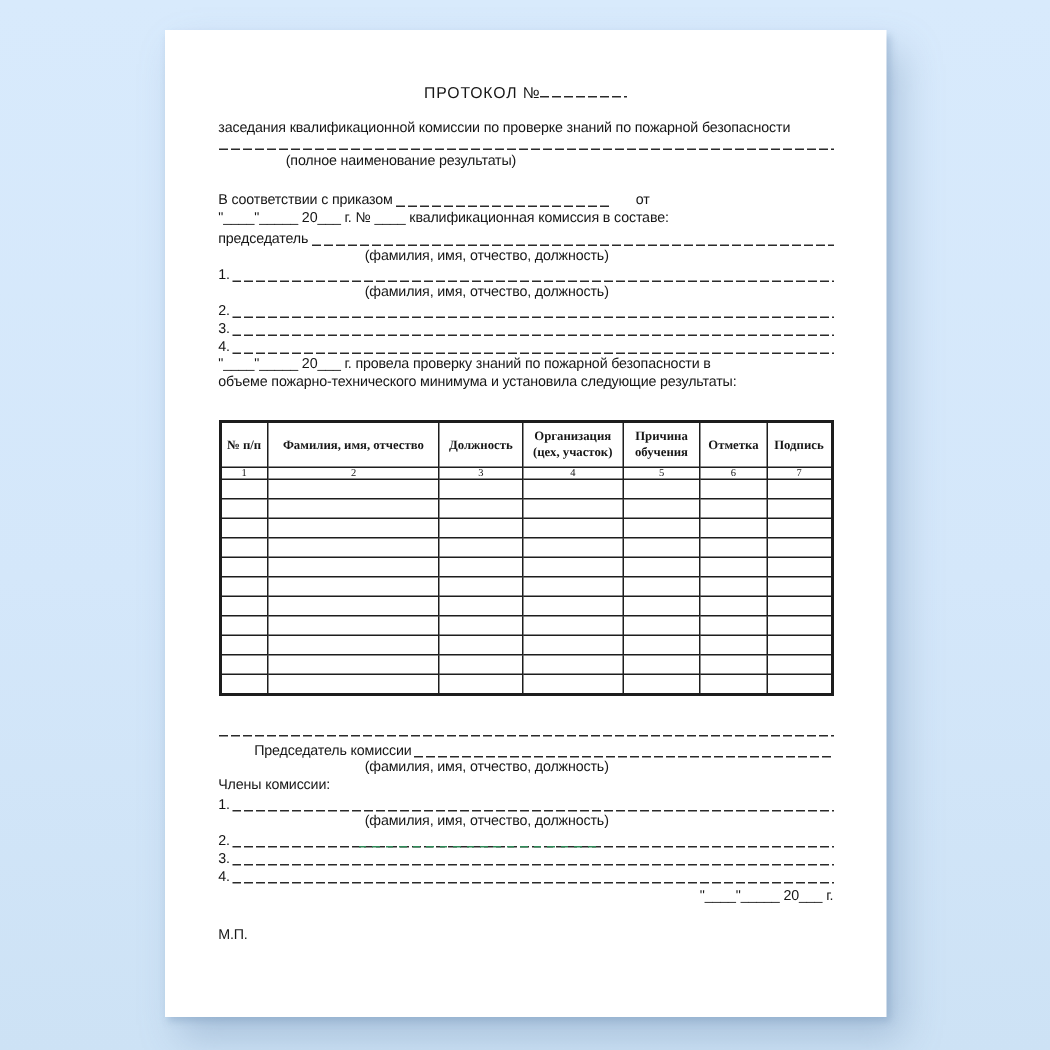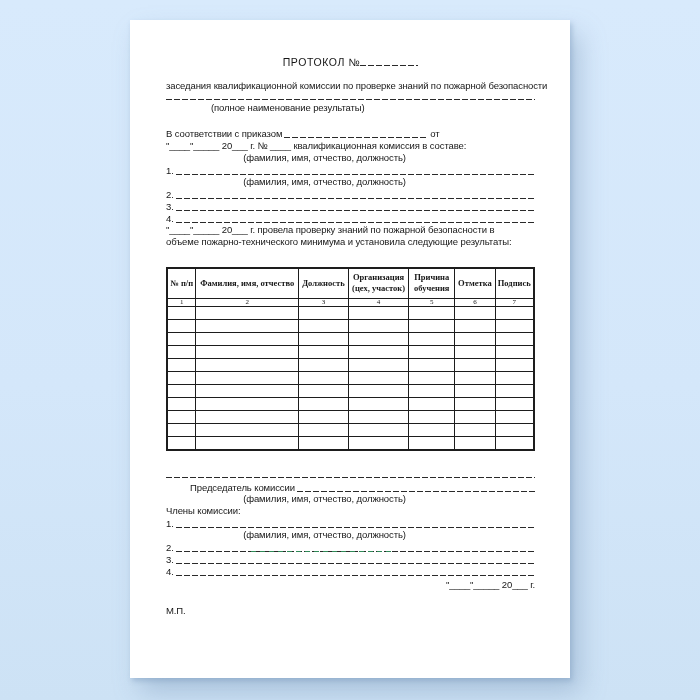--- a/index.html
+++ b/index.html
@@ -4,21 +4,21 @@
 <style>
   html,body{margin:0;padding:0;}
   body{
     width:700px;height:700px;
     background:linear-gradient(180deg,#d8eafc 0%,#d4e7fa 55%,#cde2f5 100%);
     display:flex;justify-content:center;align-items:flex-start;
     font-family:"Liberation Sans",sans-serif;
   }
   .paper{
     margin-top:20px;
-    width:440px;height:658px;
+    width:481px;height:658px;
     box-sizing:border-box;
     background:#ffffff;
     box-shadow:2px 3px 5px rgba(125,155,190,.45), 10px 14px 24px rgba(115,145,180,.40);
     padding:36px 35px 0 36px;
     color:#161616;
     font-size:9.5px;
     letter-spacing:-0.1px;
     overflow:hidden;
   }
   .title{
@@ -87,25 +87,29 @@
   <div class="intro">
     <div>заседания квалификационной комиссии по проверке знаний по пожарной безопасности</div>
   </div>
 
   <div class="fullline"></div>
   <div class="org-caption">(полное наименование результаты)</div>
 
   <div class="row mt13">
     <span class="lbl">В соответствии с приказом</span>
     <span class="fill fixed"></span>
-    <span class="lbl" style="margin-left:3px;">от</span>
+    <span class="lbl" style="margin-left:17px;">от</span>
   </div>
 
   <div class="plain mt1">"____"_____ 20___ г. № ____ квалификационная комиссия в составе:</div>
 
+  <div class="row mt1">
+    <span class="lbl">председатель</span>
+    <span class="fill"></span>
+  </div>
   <div class="caption">(фамилия, имя, отчество, должность)</div>
 
 
   <div class="row">
     <span class="lbl">1.</span>
     <span class="fill"></span>
   </div>
   <div class="caption">(фамилия, имя, отчество, должность)</div>
 
   <div class="row">

